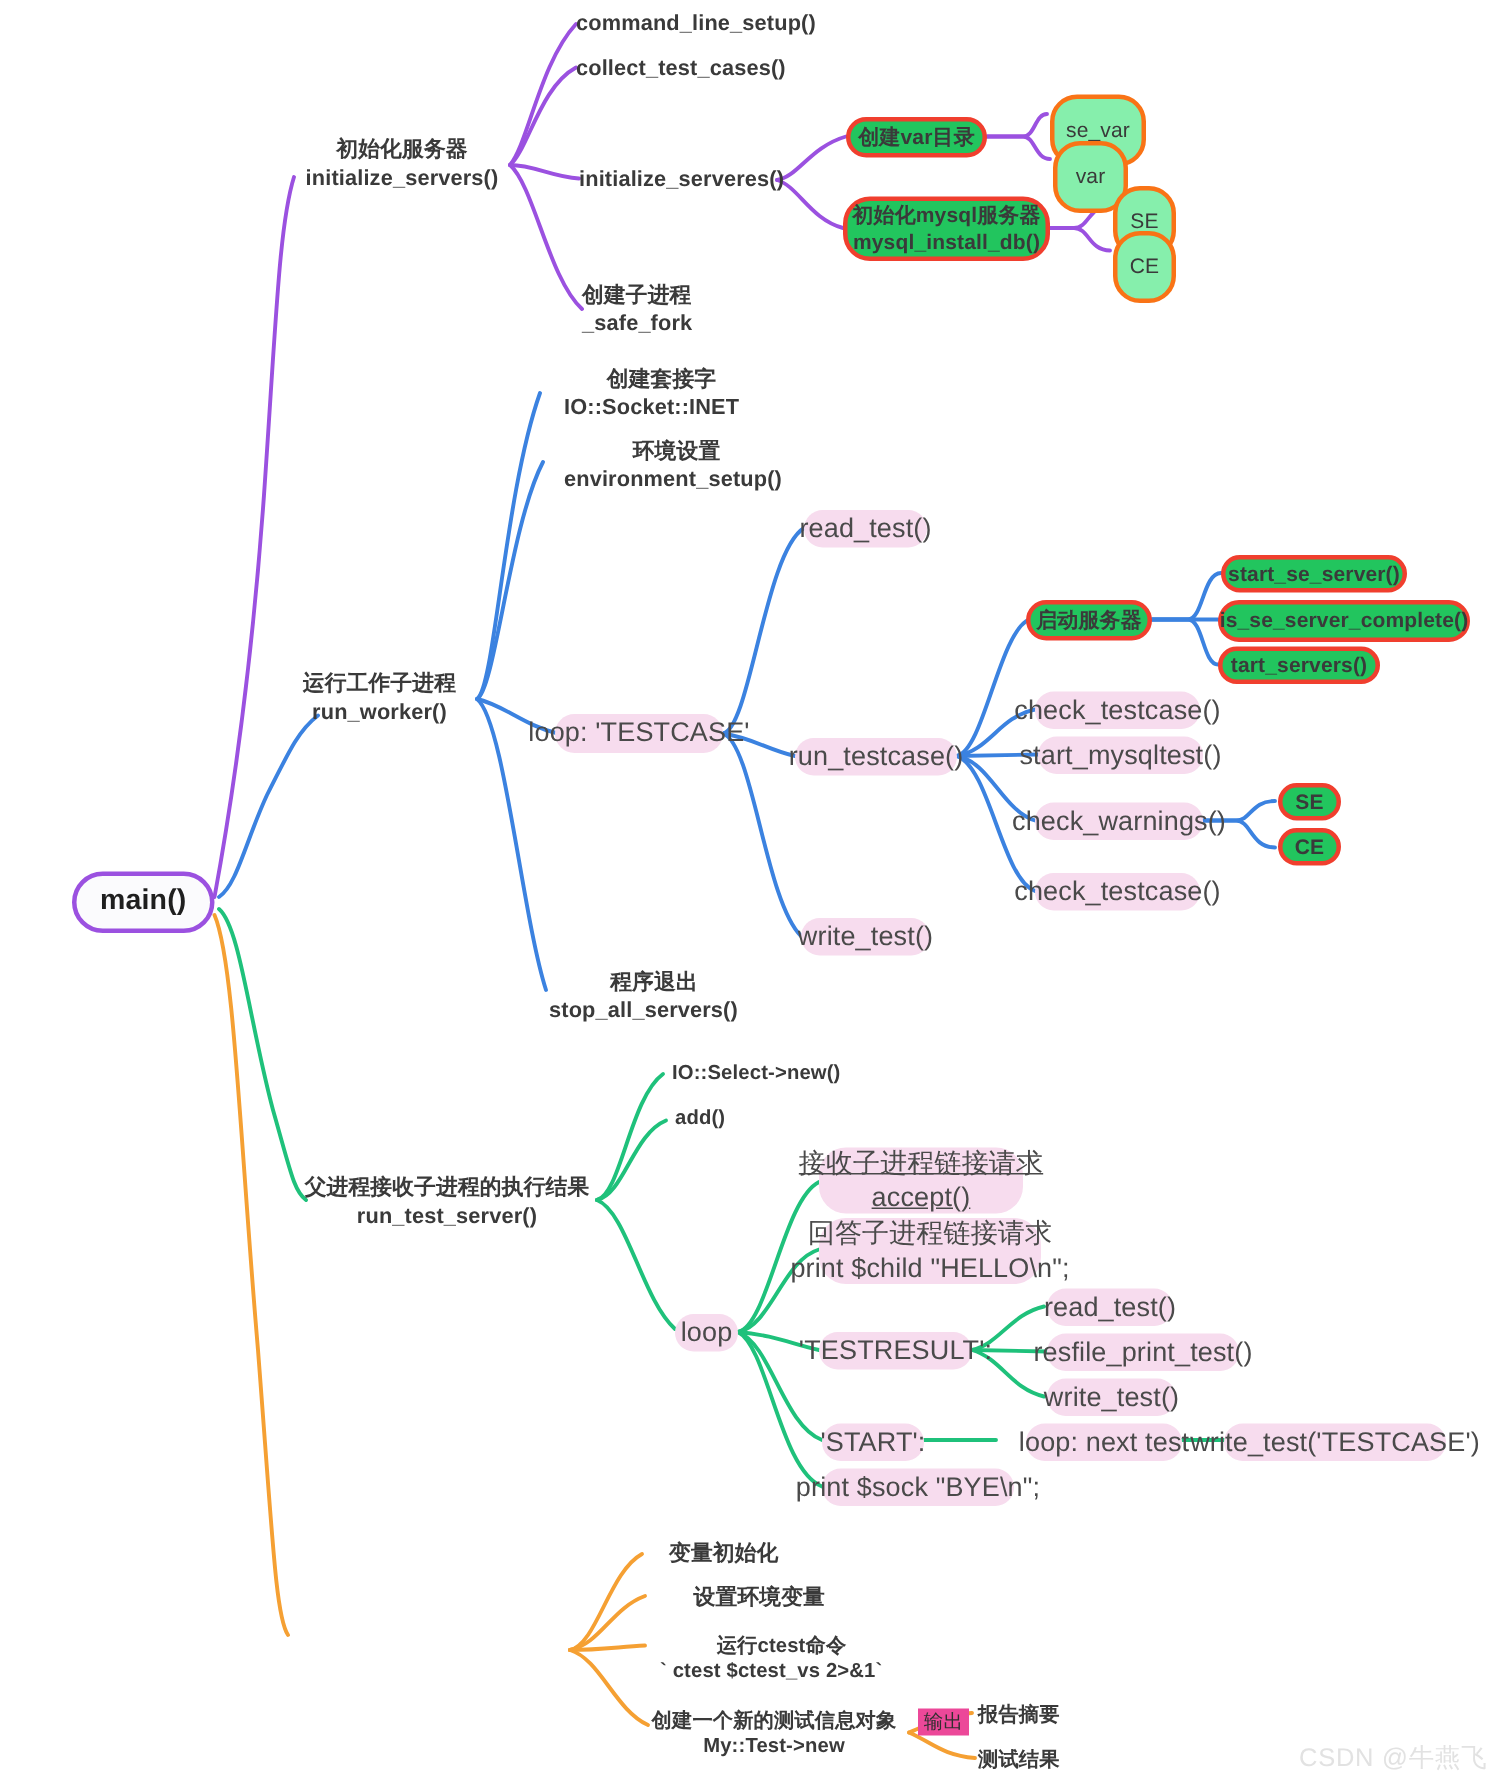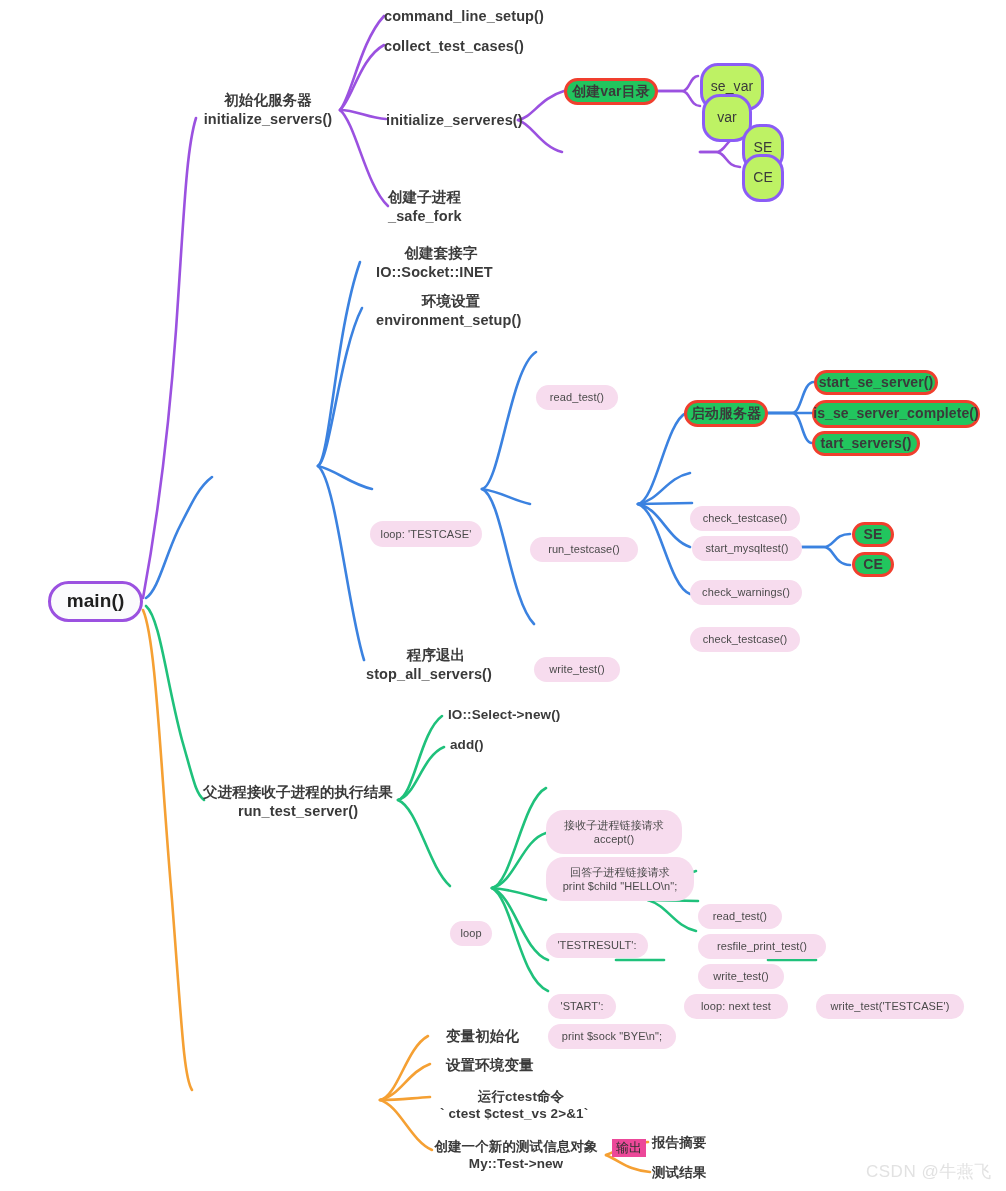--- a/index.html
+++ b/index.html
@@ -36,38 +36,37 @@
   .plain{
     color:#3a3a3a;
     font-size:14.5px;
     font-weight:bold;
   }
   
   .chip{
     background:#f7dcee;
     border-radius:18px;
     color:#4a4a4a;
-    font-size:11px;
+    font-size:18px;
     padding:4px 12px;
-    margin-top:45px;
   }
   
   .chip-red{
     background:#22c55e;
     border:3px solid #f03f2e;
     border-radius:18px;
     color:#3a3a3a;
     font-size:14px;
     padding:3px 11px;
     font-weight:bold;
   }
   
   .chip-red-white{
-    background:#bef264;
-    border:3px solid #8b5cf6;
+    background:#86efac;
+    border:3px solid #f97316;
     border-radius:18px;
     color:#3a3a3a;
     font-size:14px;
     padding:21px 11px;
   }
   
   .root{
     background:#fbfbfd;
     border:3px solid #9b51e0;
     border-radius:24px;
@@ -208,29 +207,37 @@
   </div>
 
   <div class="node chip-red-white" style="left:700px;top:63px;width:64px;height:26px;">
     <span>se_var</span>
   </div>
 
   <div class="node chip-red-white" style="left:702px;top:94px;width:50px;height:26px;">
     <span>var</span>
   </div>
 
+  <div class="node chip-red" style="left:562px;top:131px;width:138px;height:43px;flex-direction:column;">
+    <span>初始化mysql服务器</span>
+    <span>mysql_install_db()</span>
+  </div>
 
   <div class="node chip-red-white" style="left:742px;top:124px;width:42px;height:26px;">
     <span>SE</span>
   </div>
 
   <div class="node chip-red-white" style="left:742px;top:154px;width:42px;height:26px;">
     <span>CE</span>
   </div>
 
+  <div class="node plain" style="left:188px;top:446px;width:130px;height:40px;flex-direction:column;">
+    <span>运行工作子进程</span>
+    <span>run_worker()</span>
+  </div>
 
   <div class="node plain" style="left:376px;top:244px;width:130px;height:38px;flex-direction:column;align-items:flex-start;">
     <span style="align-self:center;">创建套接字</span>
     <span>IO::Socket::INET</span>
   </div>
 
   <div class="node plain" style="left:376px;top:292px;width:150px;height:38px;flex-direction:column;align-items:flex-start;">
     <span style="align-self:center;">环境设置</span>
     <span>environment_setup()</span>
   </div>
@@ -306,21 +313,21 @@
   </div>
 
   <div class="node plain" style="left:450px;top:735px;width:80px;height:20px;justify-content:flex-start;font-size:13.5px;">
     <span>add()</span>
   </div>
 
   <div class="node chip" style="left:450px;top:876px;width:42px;height:25px;">
     <span>loop</span>
   </div>
 
-  <div class="node chip" style="left:546px;top:765px;width:136px;height:44px;flex-direction:column;">
+  <div class="node chip" style="left:546px;top:765px;width:136px;height:44px;flex-direction:column;text-decoration:underline;">
     <span>接收子进程链接请求</span>
     <span>accept()</span>
   </div>
 
   <div class="node chip" style="left:546px;top:812px;width:148px;height:44px;flex-direction:column;">
     <span>回答子进程链接请求</span>
     <span>print $child "HELLO\n";</span>
   </div>
 
   <div class="node chip" style="left:546px;top:888px;width:102px;height:25px;">
@@ -353,21 +360,21 @@
 
   <div class="node chip" style="left:548px;top:979px;width:128px;height:25px;">
     <span>print $sock "BYE\n";</span>
   </div>
 
 
   <div class="node plain" style="left:446px;top:1026px;width:90px;height:20px;justify-content:flex-start;">
     <span>变量初始化</span>
   </div>
 
-  <div class="node plain" style="left:446px;top:1055px;width:104px;height:20px;justify-content:flex-start;">
+  <div class="node plain" style="left:446px;top:1055px;width:104px;height:20px;justify-content:flex-end;">
     <span>设置环境变量</span>
   </div>
 
   <div class="node plain" style="left:440px;top:1086px;width:162px;height:38px;flex-direction:column;align-items:flex-start;font-size:13.5px;">
     <span style="align-self:center;">运行ctest命令</span>
     <span>` ctest $ctest_vs 2&gt;&amp;1`</span>
   </div>
 
   <div class="node plain" style="left:432px;top:1136px;width:168px;height:38px;flex-direction:column;font-size:13.5px;">
     <span>创建一个新的测试信息对象</span>

